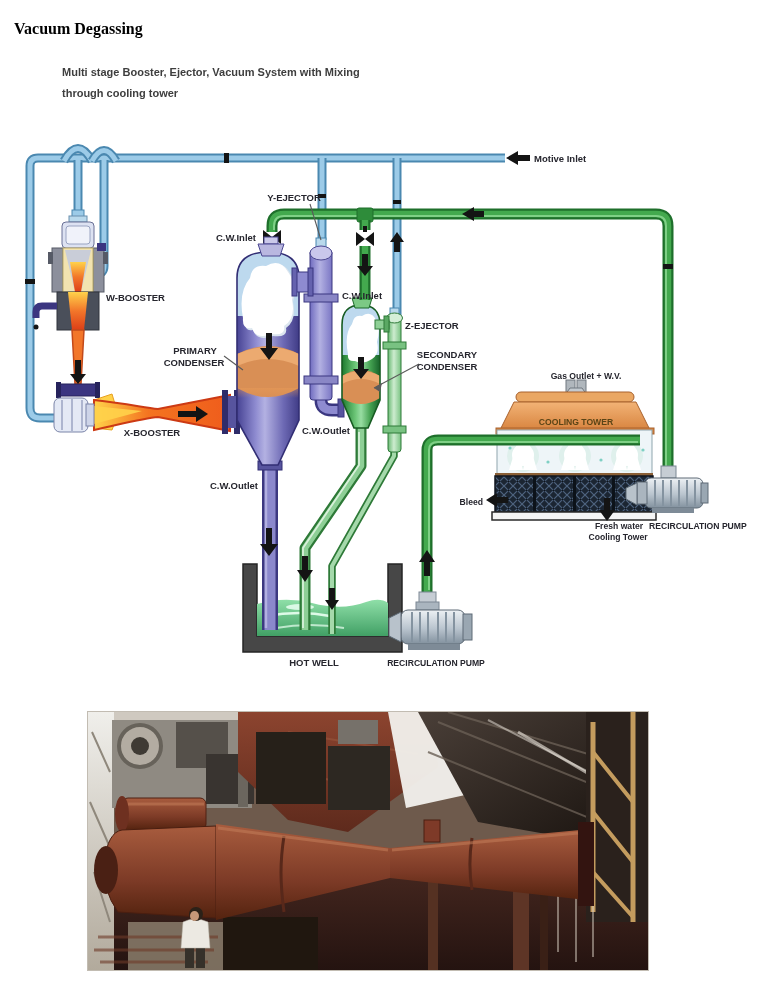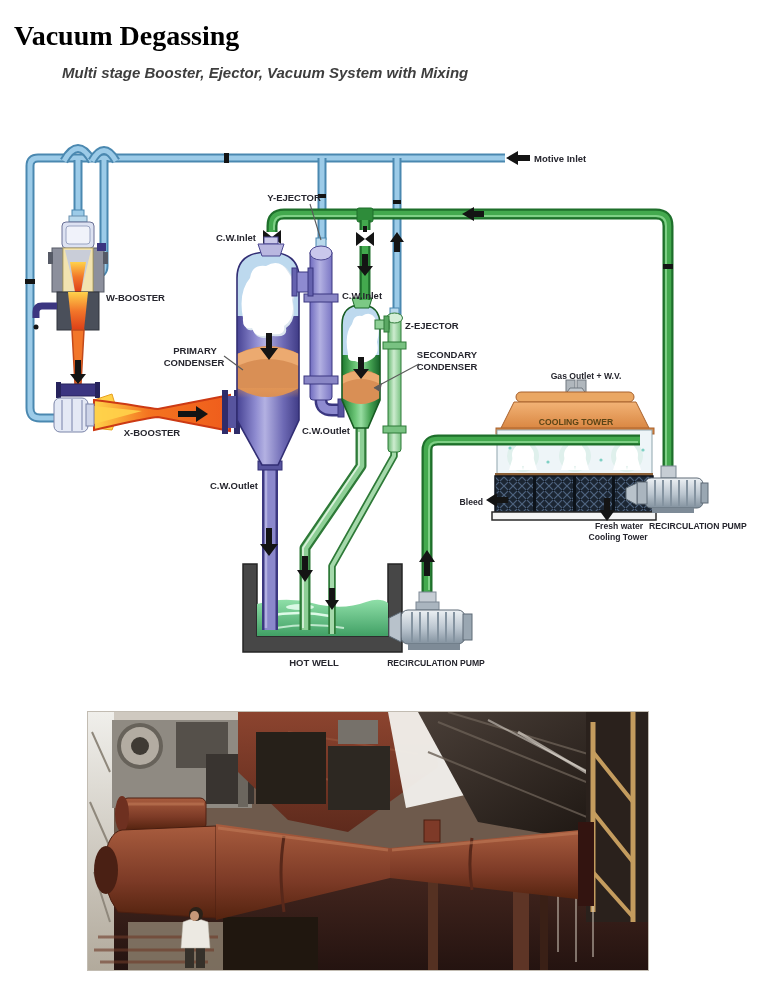--- a/index.html
+++ b/index.html
@@ -1,18 +1,18 @@
 <!DOCTYPE html>
 <html><head>
 <meta charset="utf-8">
 <style>
   html,body{margin:0;padding:0;background:#fff;}
   body{width:768px;height:994px;position:relative;font-family:"Liberation Sans",sans-serif;overflow:hidden;}
-  .title{position:absolute;left:14px;top:20px;font-family:"Liberation Serif",serif;font-weight:bold;font-size:28px;color:#000;margin:0;}
-  .subtitle{position:absolute;left:62px;top:62px;width:640px;font-weight:bold;font-size:15px;line-height:21px;color:#3e3e3e;font-style:italic;}
+  .title{position:absolute;left:14px;top:20px;font-family:"Liberation Serif",serif;font-weight:bold;font-size:16px;color:#000;margin:0;}
+  .subtitle{position:absolute;left:62px;top:62px;width:640px;font-weight:bold;font-size:11px;line-height:21px;color:#3e3e3e;}
   .diagram{position:absolute;left:0;top:140px;}
   .photo{position:absolute;left:88px;top:712px;outline:1px solid #c2bcb2;}
   .lbl{font-family:"Liberation Sans",sans-serif;font-weight:bold;font-size:9.5px;fill:#26262e;}
   .lblS{font-family:"Liberation Sans",sans-serif;font-weight:bold;font-size:8.6px;fill:#26262e;}
   .pipeB-o{stroke:#4a88b0;stroke-width:9;fill:none;stroke-linejoin:round;}
   .pipeB-i{stroke:#9ccbe8;stroke-width:5;fill:none;stroke-linejoin:round;}
   .pipeG-o{stroke:#1e6f2b;stroke-width:11;fill:none;stroke-linejoin:round;}
   .pipeG-i{stroke:#43a94e;stroke-width:6.5;fill:none;stroke-linejoin:round;}
   .pipeG-h{stroke:#7fd086;stroke-width:2;fill:none;stroke-linejoin:round;}
   .pipeGL-o{stroke:#2e7a38;stroke-width:11;fill:none;stroke-linejoin:round;}
@@ -22,20 +22,21 @@
   .pipeGT-i{stroke:#a5d9ab;stroke-width:4;fill:none;stroke-linejoin:round;}
   .arr{fill:#141414;stroke:none;}
   .leader{stroke:#5a5a5a;stroke-width:1.1;fill:none;}
 </style>
 </head>
 <body>
 
 <h1 class="title">Vacuum Degassing</h1>
 <div class="subtitle">
   <div>Multi stage Booster, Ejector, Vacuum System with Mixing</div>
+  <div>through cooling tower</div>
 </div>
 
 <svg class="diagram" width="768" height="540" viewBox="0 140 768 540" xmlns="http://www.w3.org/2000/svg">
   <defs>
     <linearGradient id="gPC" x1="0" y1="0" x2="1" y2="0">
       <stop offset="0" stop-color="#474394"></stop>
         <stop offset="0.3" stop-color="#8e8bd0"></stop>
       <stop offset="0.45" stop-color="#b3b1e2"></stop>
         <stop offset="0.75" stop-color="#6d69b4"></stop>
       <stop offset="1" stop-color="#403c86"></stop>

